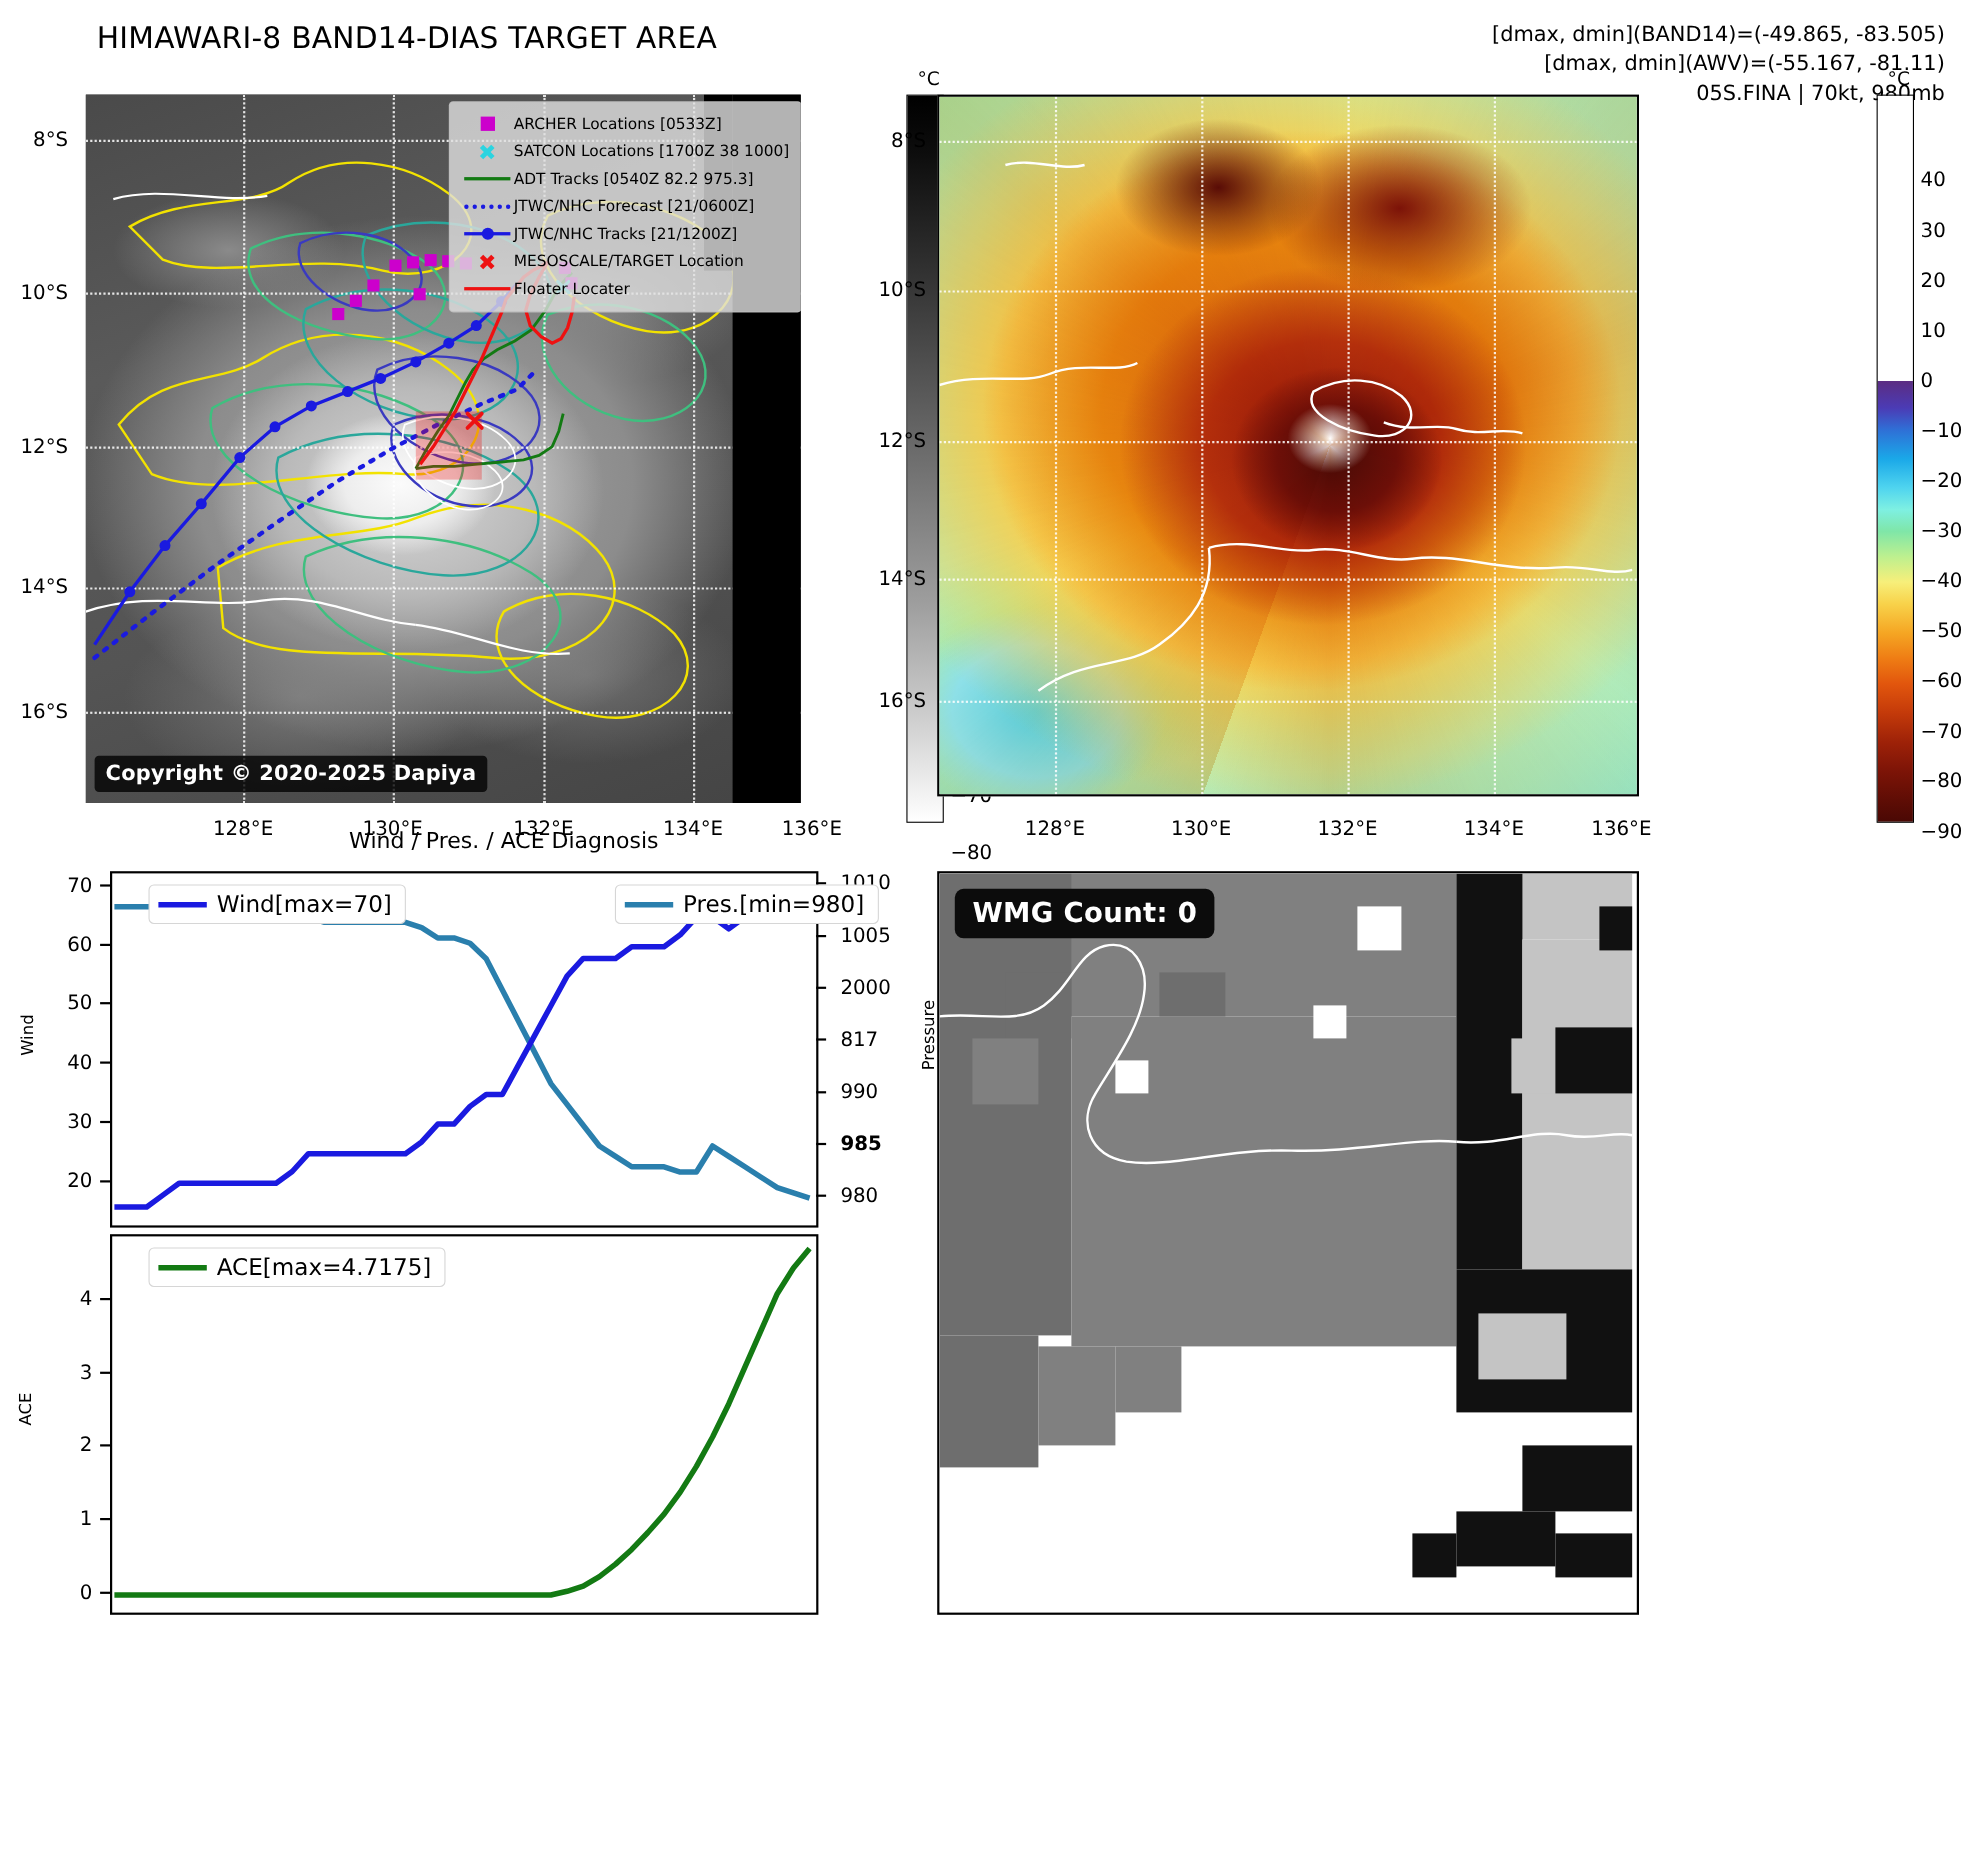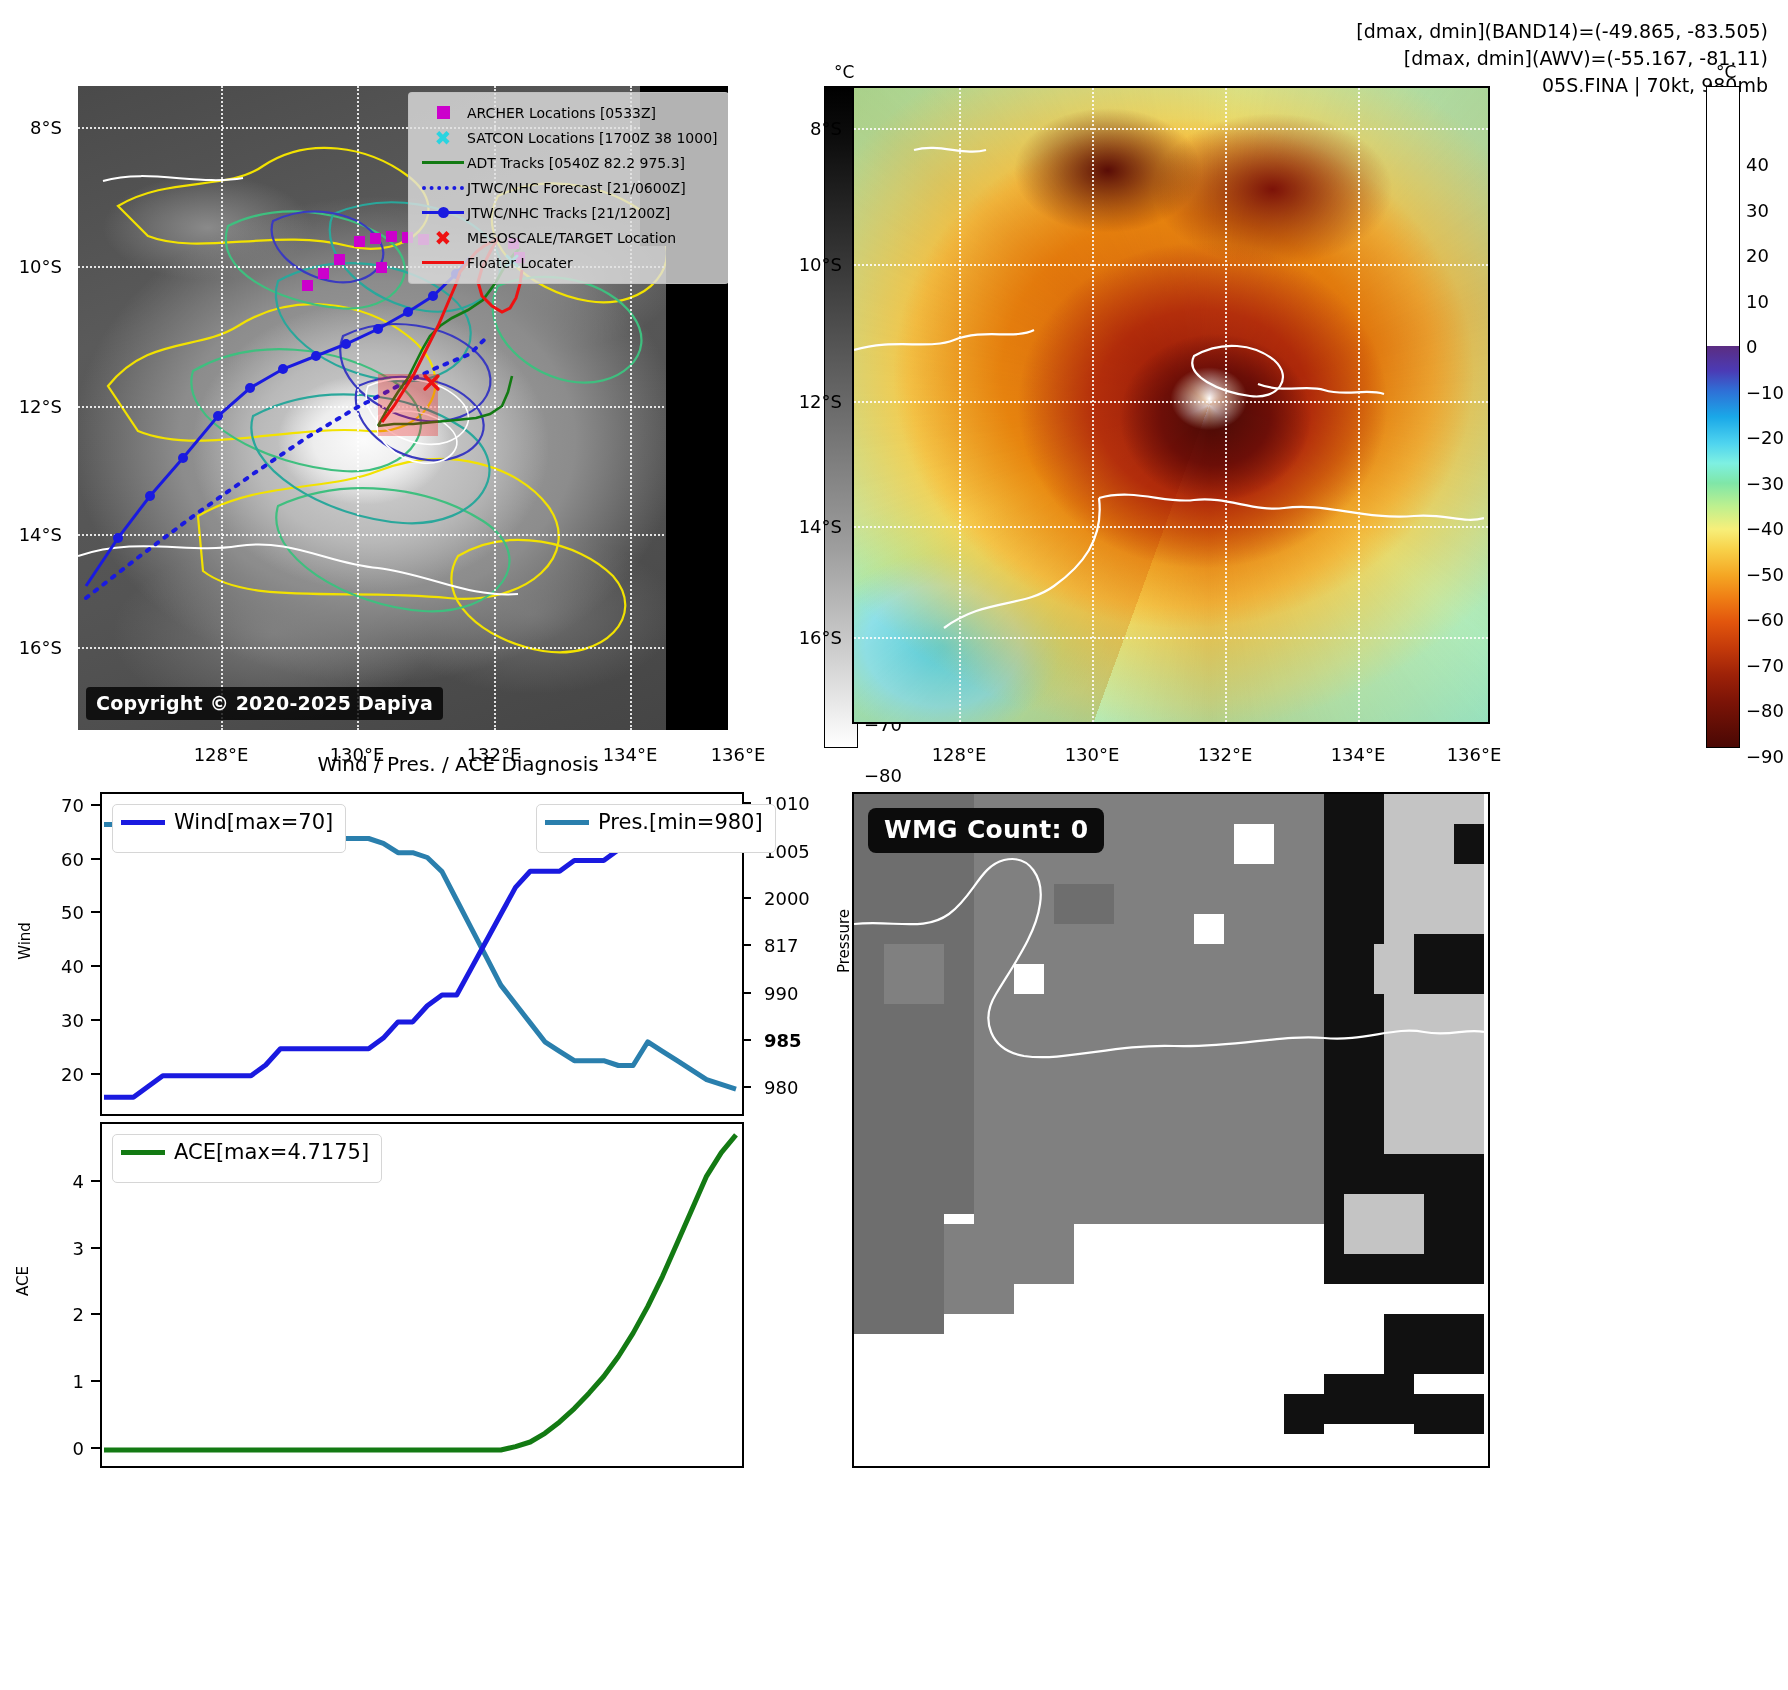--- a/index.html
+++ b/index.html
@@ -97,36 +97,37 @@
   #chart-title{left:78px;top:752px;width:760px;text-align:center;font-size:20px;}
   #wp-axes{left:100px;top:792px;width:640px;height:320px;border:2px solid #000;background:#fff;}
   #ace-axes{left:100px;top:1122px;width:640px;height:342px;border:2px solid #000;background:#fff;}
 
   .ylab{font-size:15px;transform:rotate(-90deg);transform-origin:center;white-space:nowrap;}
   .tklbl{font-size:18px;white-space:nowrap;transform:translateY(-50%);}
   .tkmk{width:9px;height:2px;background:#000;transform:translateY(-50%);}
 
   .chart-legend{
     background:#fff;border:1.5px solid #d6d6d6;border-radius:5px;
-    padding:5px 12px 18px 8px;display:flex;align-items:center;gap:9px;
+    padding:5px 12px 5px 8px;display:flex;align-items:center;gap:9px;margin-left:23px;
   }
   .chart-legend .swatch{width:44px;height:5px;display:block;}
   .chart-legend .ltx{font-size:21px;white-space:nowrap;}
 
   
   #panel-d{left:852px;top:792px;width:634px;height:672px;border:2px solid #000;background:#fff;overflow:hidden;}
   #wmg-badge{
     left:14px;top:14px;background:#0c0c0c;color:#fff;border-radius:8px;
     padding:7px 16px 9px 16px;font-size:25px;font-weight:bold;letter-spacing:.3px;
   }
 </style>
 </head>
 <body>
 
 <div class="abs" id="title-block">
+  <div class="t1">HIMAWARI-8 BAND14-DIAS TARGET AREA</div>
 </div>
 
 <div class="abs" id="header-right">
   <div>[dmax, dmin](BAND14)=(-49.865, -83.505)</div>
   <div>[dmax, dmin](AWV)=(-55.167, -81.11)</div>
   <div>05S.FINA | 70kt, 980mb</div>
 </div>
 
 <div class="abs" id="panel-a">
   <div class="sat grayfield"></div>

